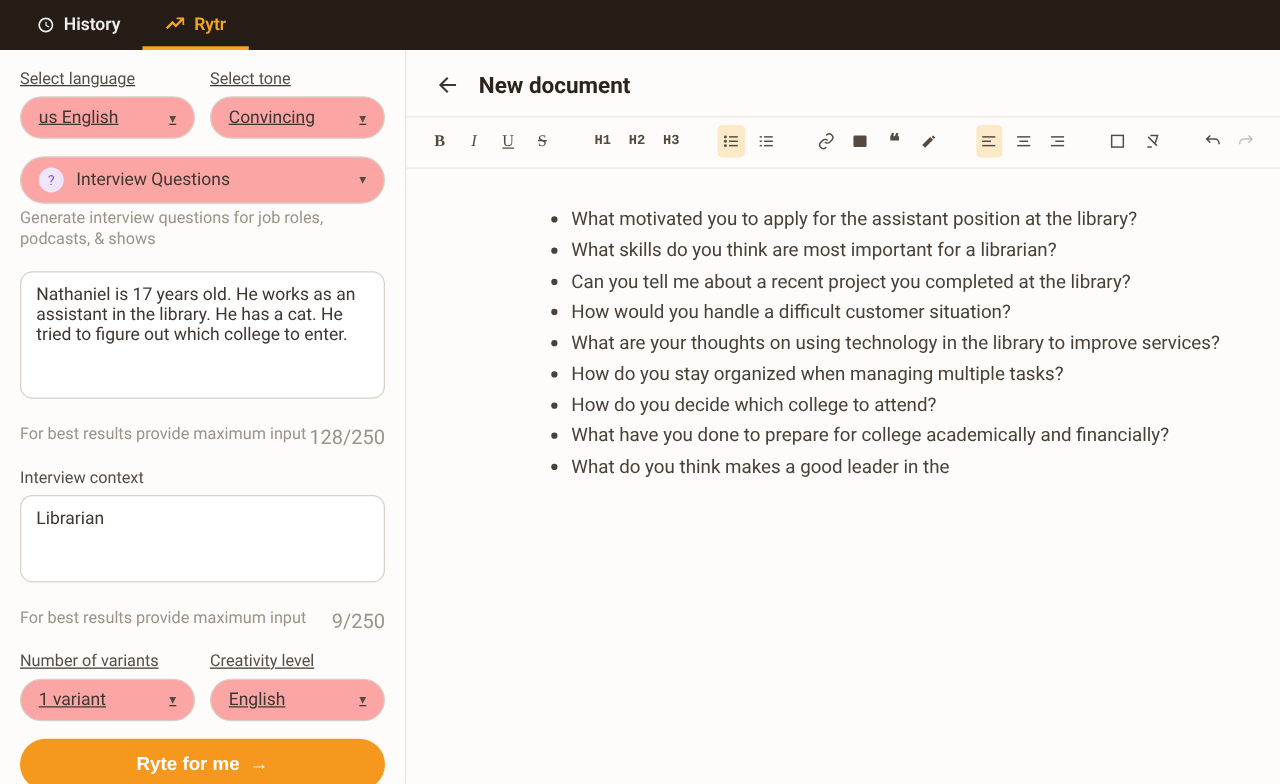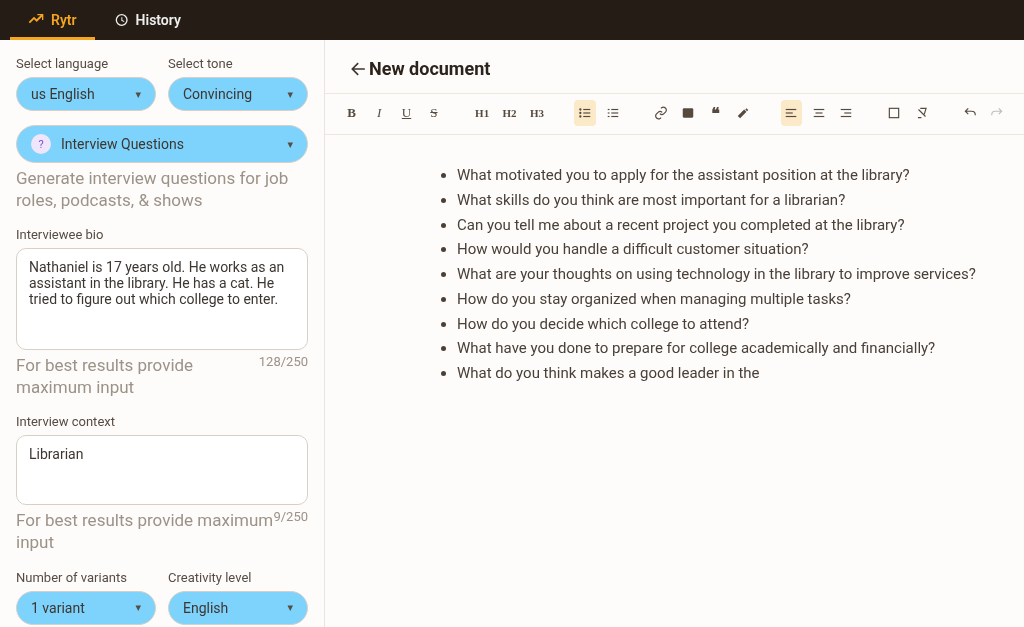--- a/index.html
+++ b/index.html
@@ -50,63 +50,63 @@
     position: relative;
   }
   .sidebar::-webkit-scrollbar { width:10px; }
   .sidebar::-webkit-scrollbar-thumb { background:#ddd7cf; border-radius:5px; }
   .sidebar-label {
     font-size: 13px;
     color: #574c43;
     margin-bottom: 6px;
     display: block;
   }
-  .row { display:flex; gap:12px; margin-bottom:14px; }
+  .row { display:flex; gap:12px; margin-bottom:14px;text-decoration:underline; }
   .col { flex:1; }
   .select-box, .input-box {
     width: 100%;
     border: 1px solid #d8d0c7;
     border-radius: 20px;
-    background: #7dd3fc;
+    background: #fca5a5;
     padding: 8px 14px;
     font-size: 14px;
     color: #3d3631;
     display: flex;
     align-items: center;
     justify-content: space-between;
     cursor: pointer;
   }
   .select-box .chev { font-size: 11px; color:#574c43; }
   .select-box.icon-lead { gap:10px; justify-content:flex-start; position:relative; }
   .select-box.icon-lead .chev { position:absolute; right:14px; top:50%; transform:translateY(-50%); }
   .lead-ico {
     width:20px; height:20px; border-radius:50%;
     background:#efe6fb;
     display:flex; align-items:center; justify-content:center;
     font-size:11px; color:#7a4ed9;
   }
   .help-text {
-    font-size: 17px;
+    font-size: 13px;
     color: #9c9287;
     margin-top: 4px;
     line-height:1.3;
   }
   .group { margin-bottom: 16px; }
   textarea.input-area {
     width:100%;
     border:1px solid #d8d0c7;
     border-radius:10px;
     padding:10px 12px;
     font-size:14px;
     font-family:inherit;
     resize:none;
     color:#3d3631;
   }
-  .counter-row { display:flex; justify-content:space-between; margin-top:0; }
-  .counter { font-size:13px; color:#9c9287; }
+  .counter-row { display:flex; justify-content:space-between; margin-top:17px; }
+  .counter { font-size:16px; color:#9c9287; }
   .cta-btn {
     width:100%;
     background:#f6981d;
     color:#fff;
     border:none;
     border-radius:24px;
     padding:12px 0;
     font-size:15px;
     font-weight:600;
     cursor:pointer;
@@ -119,21 +119,22 @@
 
   
   .editor {
     flex:1;
     display:flex;
     flex-direction:column;
     overflow:hidden;
   }
   .doc-header {
     display:flex;
-    align-items:center;
+    align-items:flex-start;
+    gap:14px;
     padding:18px 24px 14px 24px;
   }
   .doc-header .back-ico { width:20px; height:20px; color:#3d3631; cursor:pointer; }
   .doc-title { font-size:18px; font-weight:700; color:#2c231c; }
   .toolbar {
     display:flex;
     align-items:center;
     gap:6px;
     padding:6px 16px 8px 16px;
     border-bottom:1px solid #eee7df;
@@ -141,50 +142,50 @@
   }
   .tbtn {
     width:26px; height:26px;
     display:flex; align-items:center; justify-content:center;
     border-radius:4px;
     font-size:13px;
     color:#564a3f;
     cursor:pointer;
     font-family: Georgia, serif;
   }
-  .tbtn.small-txt { font-family: Liberation Serif, serif; font-size:11px; font-weight:700; }
+  .tbtn.small-txt { font-family: Liberation Mono, monospace; font-size:11px; font-weight:700; }
   .tbtn.active { background:#fbe9c8; }
   .tgap { width:18px; }
   .content-area {
     padding: 28px 24px 12px 110px;
     overflow-y:auto;
     flex:1;
   }
   .content-area ul { list-style-type: disc; padding-left: 22px; }
   .content-area li {
     font-size: 15px;
     color:#4a4037;
     line-height:1.65;
   }
 </style>
 </head>
 <body>
 
 <div class="topnav">
+  <div class="topnav-item">
+    <svg viewBox="0 0 24 24">
+        <path d="M13 3a9 9 0 100 18 9 9 0 000-18zm0 2a7 7 0 110 14 7 7 0 010-14zm-.5 3v5l4 2 .7-1.3-3.2-1.7V8z"></path>
+      </svg>
+    <span>History</span>
+  </div>
   <div class="topnav-item active">
     <svg viewBox="0 0 24 24">
         <path d="M3 17l6-6 4 4 8-8v5h2V3h-9v2h5l-6 6-4-4-8 8z"></path>
       </svg>
     <span>Rytr</span>
-  </div>
-  <div class="topnav-item">
-    <svg viewBox="0 0 24 24">
-        <path d="M13 3a9 9 0 100 18 9 9 0 000-18zm0 2a7 7 0 110 14 7 7 0 010-14zm-.5 3v5l4 2 .7-1.3-3.2-1.7V8z"></path>
-      </svg>
-    <span>History</span>
   </div>
 </div>
 
 <div class="main">
 
   <div class="sidebar">
 
     <div class="row">
       <div class="col">
         <span class="sidebar-label">Select language</span>
@@ -205,21 +206,20 @@
     <div class="group">
       <div class="select-box icon-lead">
         <span class="lead-ico">?</span>
         <span>Interview Questions</span>
         <span class="chev">▾</span>
       </div>
       <div class="help-text">Generate interview questions for job roles, podcasts, &amp; shows</div>
     </div>
 
     <div class="group">
-      <span class="sidebar-label">Interviewee bio</span>
       <textarea class="input-area" rows="5" style="">Nathaniel is 17 years old. He works as an assistant in the library. He has a cat. He tried to figure out which college to enter.</textarea>
       <div class="counter-row">
         <span class="help-text" style="margin-top:0">For best results provide maximum input</span>
         <span class="counter">128/250</span>
       </div>
     </div>
 
     <div class="group">
       <span class="sidebar-label">Interview context</span>
       <textarea class="input-area" rows="3" style="">Librarian</textarea>

